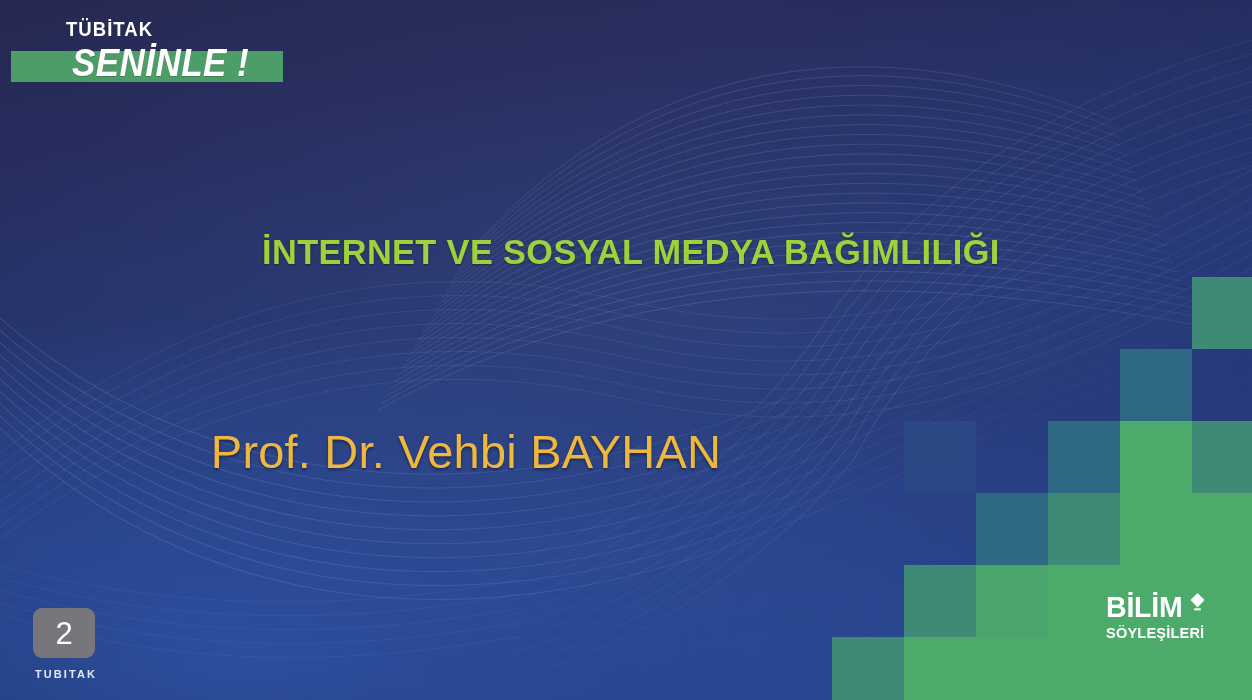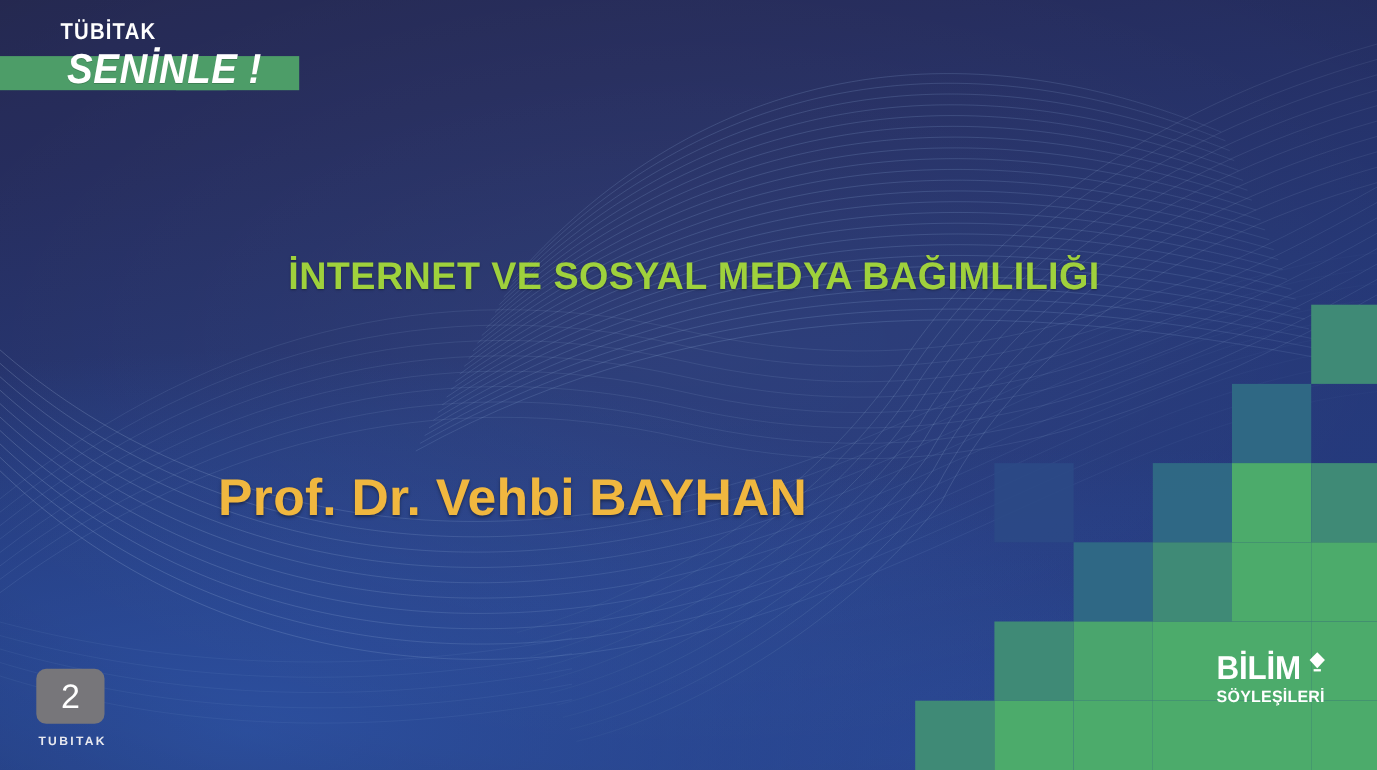--- a/index.html
+++ b/index.html
@@ -21,21 +21,21 @@
   }
   .bg-vignette{
     position:absolute;inset:0;
     background:radial-gradient(130% 120% at 50% 45%, rgba(255,255,255,0.045) 0%, rgba(0,0,0,0) 45%, rgba(0,0,0,0.25) 100%);
   }
   .bg-waves{position:absolute;inset:0;}
   .bg-waves svg{display:block;width:100%;height:100%;}
 
   
   .brand{
-    position:absolute;left:0;top:8px;width:330px;height:86px;
+    position:absolute;left:11px;top:8px;width:330px;height:86px;
   }
   .brand-bar{
     position:absolute;left:0;top:43px;width:206px;height:31px;
     background:#4d9d68;
   }
   .brand-bar2{
     position:absolute;left:160px;top:43px;width:112px;height:31px;
     background:#4d9d68;
   }
   .brand-top{
@@ -65,21 +65,21 @@
     color:#9fd13c;
     font-size:35px;font-weight:bold;letter-spacing:0.4px;
     transform:scaleX(0.98);
     text-shadow:0 1px 2px rgba(0,0,0,0.35);
     padding-left:10px;
   }
   .speaker{
     position:absolute;left:0;top:424px;width:1252px;
     text-align:center;
     color:#f0b73f;
-    font-size:47px;font-weight:bold;letter-spacing:0.2px;
+    font-size:47px;font-weight:normal;letter-spacing:0.2px;
     text-shadow:0 2px 3px rgba(0,0,0,0.4);
     padding-right:320px;
   }
 
   
   .page-badge{position:absolute;left:30px;top:608px;width:90px;height:78px;}
   .page-badge .sq{
     width:62px;height:50px;border-radius:9px;background:#77767a;
     display:flex;align-items:center;justify-content:center;
     margin-left:3px;

